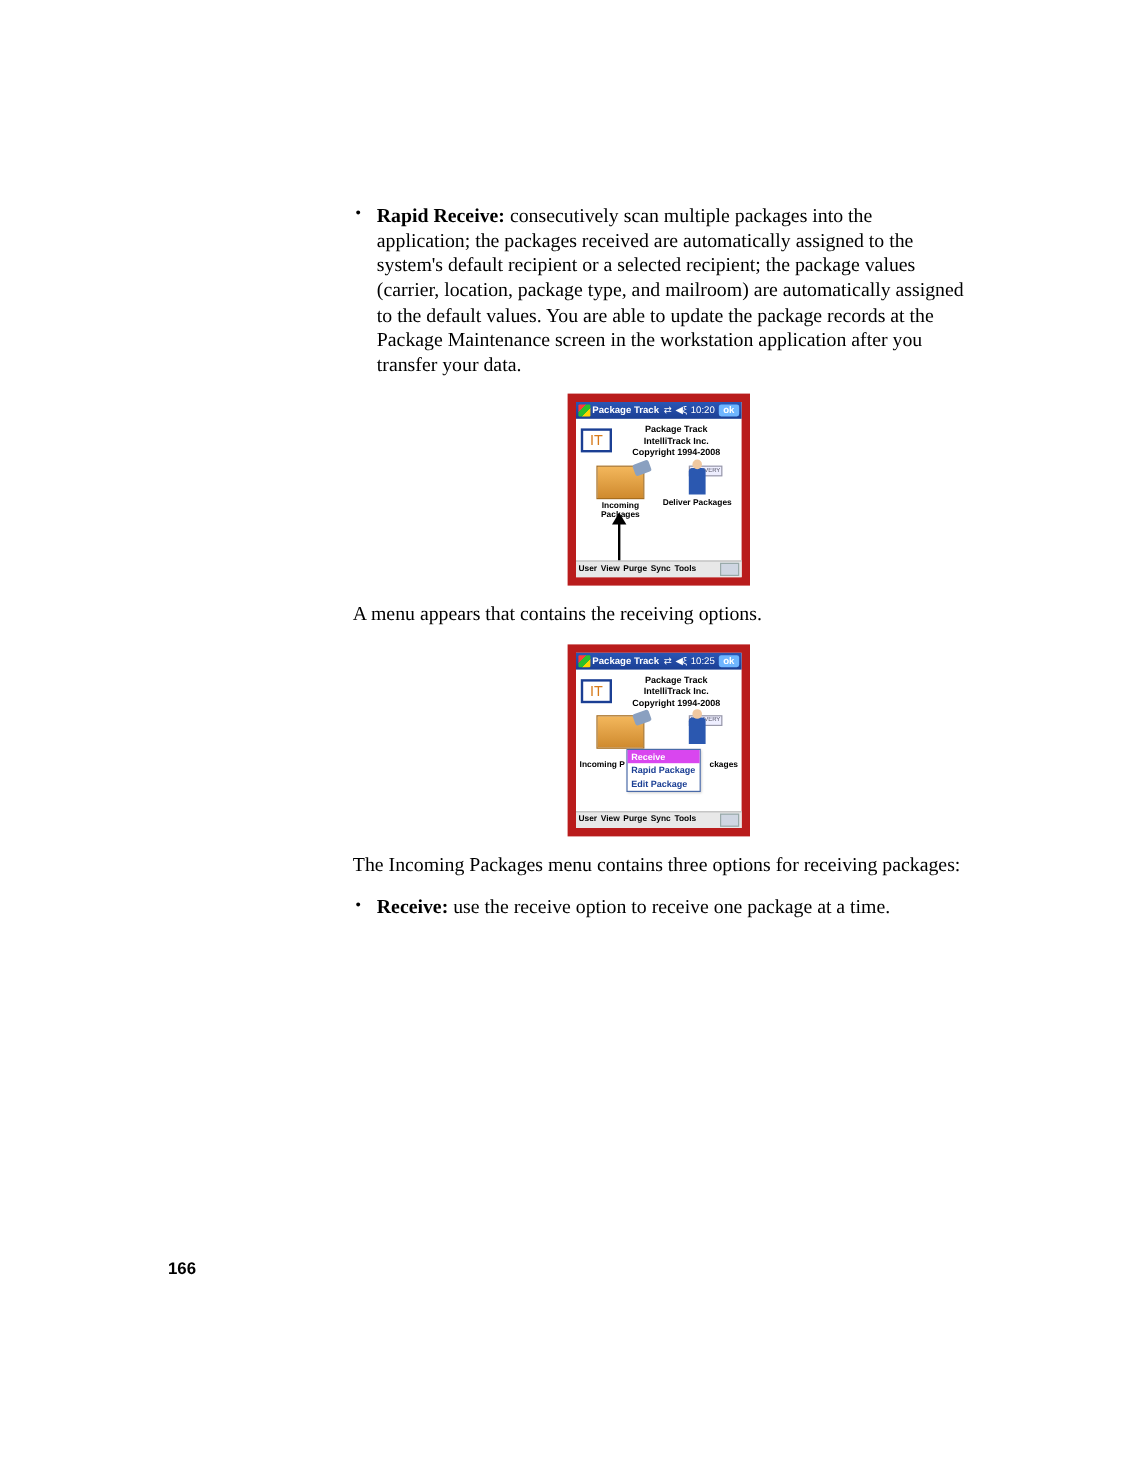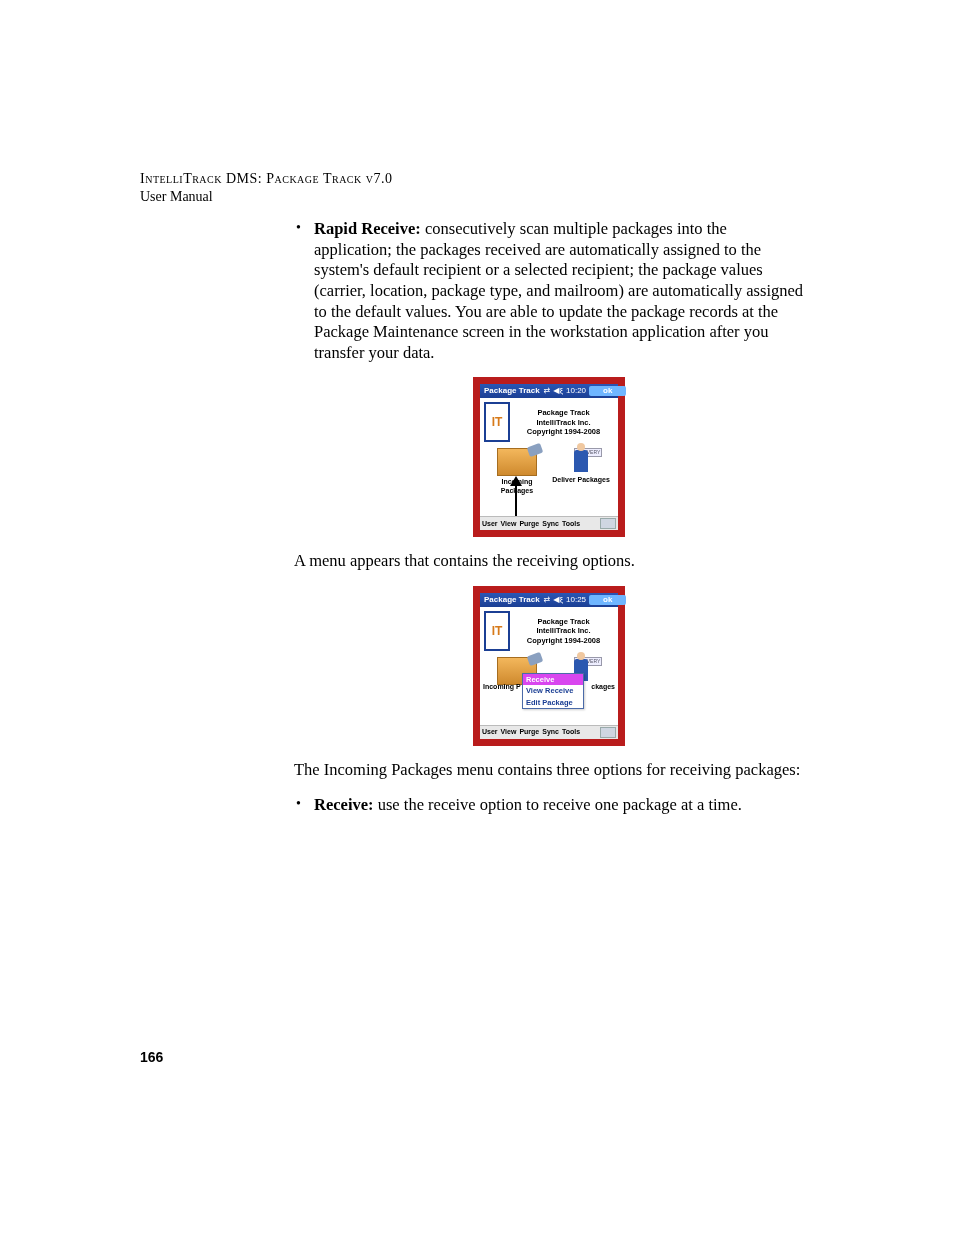--- a/index.html
+++ b/index.html
@@ -80,41 +80,41 @@
     width: 10px; height: 10px;
     background: linear-gradient(135deg,#ff3b3b 0 33%, #2bbf2b 33% 66%, #ffd400 66% 100%);
     border-radius: 1px;
   }
   .pda-title .t { font-weight: bold; font-size: 8px; flex: 0 0 auto; }
   .pda-title .spacer { flex: 1; }
   .pda-title .icons { display: flex; gap: 3px; align-items: center; font-size: 8px; }
   .pda-title .ok {
     background: #6fb6ff;
     color: #fff;
-    padding: 0 14px;
+    padding: 0 4px;
     border-radius: 2px;
     font-size: 8px;
     font-weight: bold;
   }
   .pda-body {
     padding: 4px 4px 6px 4px;
     min-height: 108px;
     position: relative;
   }
   .pda-top {
     display: flex;
     gap: 3px;
     align-items: center;
     margin-bottom: 6px;
   }
   .it-logo {
-    width: 26px; height: 40px;
+    width: 26px; height: 20px;
     border: 2px solid #1b3f94;
     display: flex; align-items: center; justify-content: center;
-    font-weight: bold; font-size: 12px;
+    font-weight: normal; font-size: 12px;
     color: #d77a1a;
     font-family: Arial, sans-serif;
     box-sizing: border-box;
   }
   .pda-top-text {
     flex: 1;
     text-align: center;
     font-weight: bold;
     font-size: 7.5px;
     line-height: 1.25;
@@ -232,24 +232,20 @@
     font-family: Arial, Helvetica, sans-serif;
     font-size: 14px;
     font-weight: bold;
   }
 </style>
 </head>
 <body>
 
 <div class="page">
 
-  <div class="running-head">
-    <div class="line1">IntelliTrack DMS: Package Track v7.0</div>
-    <div>User Manual</div>
-  </div>
 
   <div class="content">
 
     <ul class="bullets">
       <li>
         <span class="bold">Rapid Receive:</span><span> consecutively scan multiple packages into the application; the packages received are automatically assigned to the system's default recipient or a selected recipient; the package values (carrier, location, package type, and mailroom) are automatically assigned to the default values. You are able to update the package records at the Package Maintenance screen in the workstation application after you transfer your data.</span>
       </li>
     </ul>
 
 
@@ -338,21 +334,21 @@
               <div class="pic del">
                 <div class="tag">DELIVERY</div>
                 <div class="man"></div>
               </div>
             </div>
           </div>
           <div class="incoming-partial">Incoming P</div>
           <div class="deliver-partial">ckages</div>
           <div class="popup">
             <div class="row sel">Receive</div>
-            <div class="row">View Receive</div>
+            <div class="row">Rapid Package</div>
             <div class="row">Edit Package</div>
           </div>
         </div>
         <div class="pda-menubar">
           <span>User</span>
           <span>View</span>
           <span>Purge</span>
           <span>Sync</span>
           <span>Tools</span>
           <span class="kb"></span>

